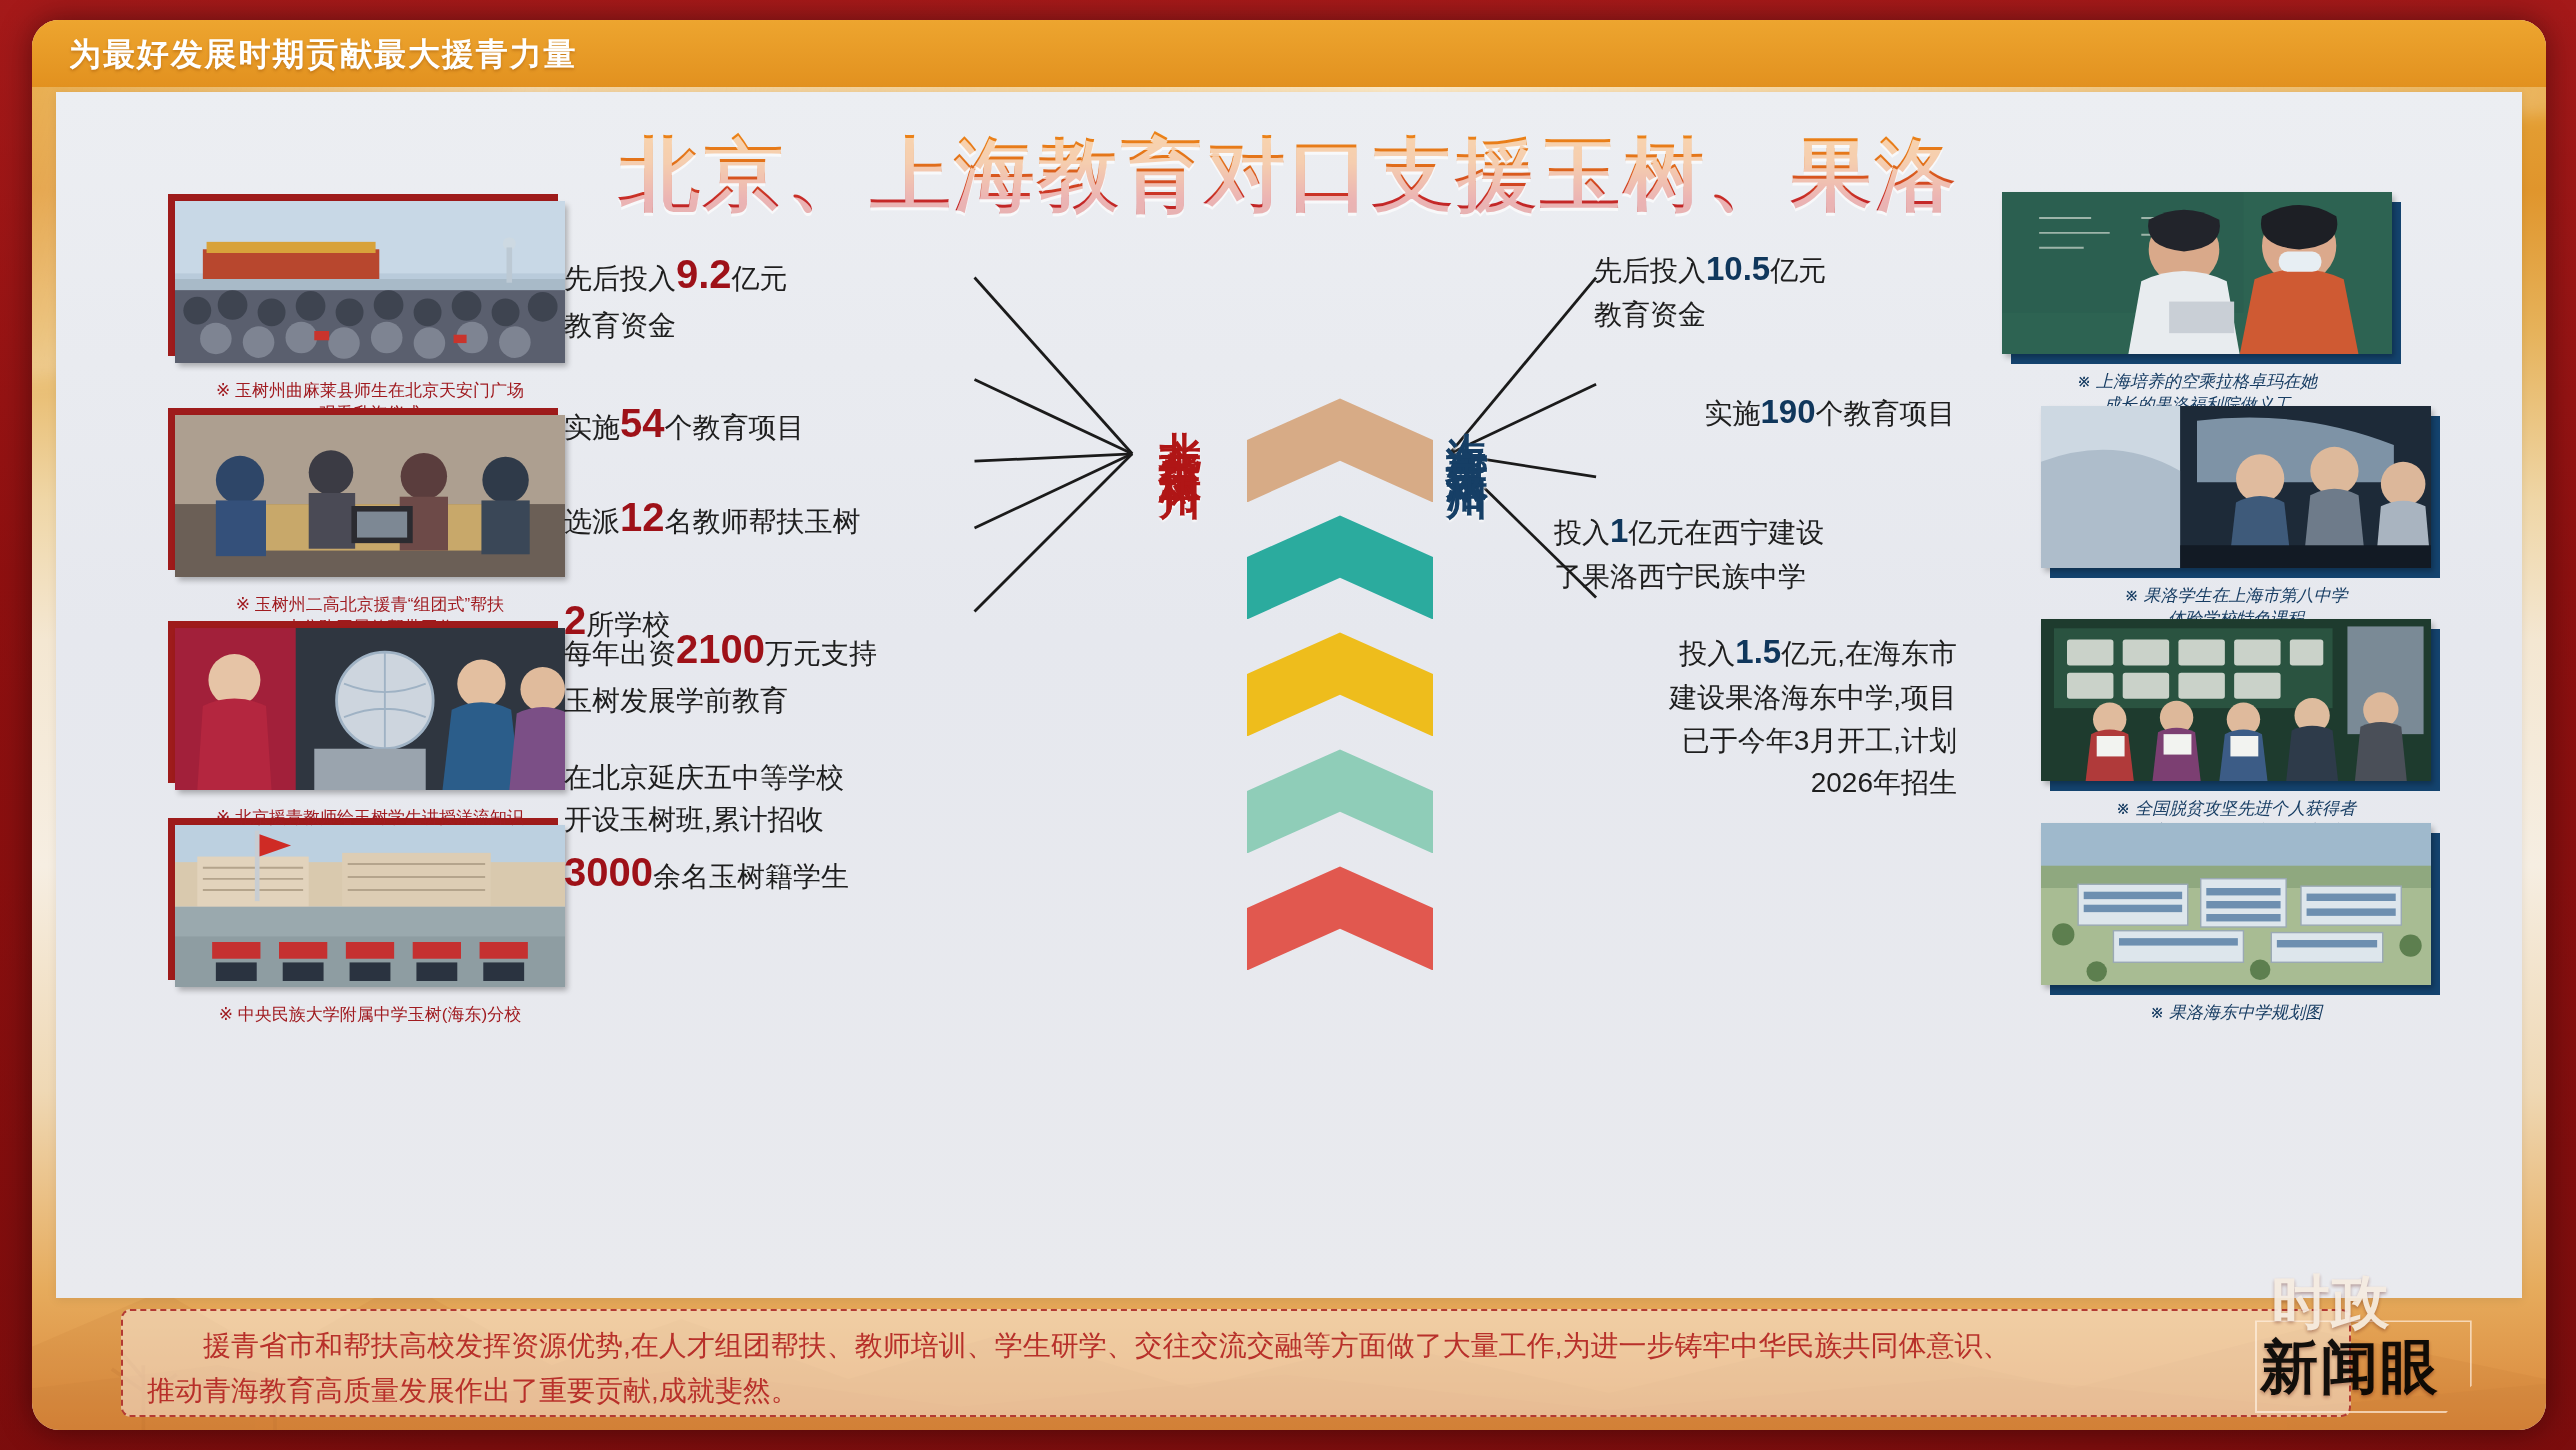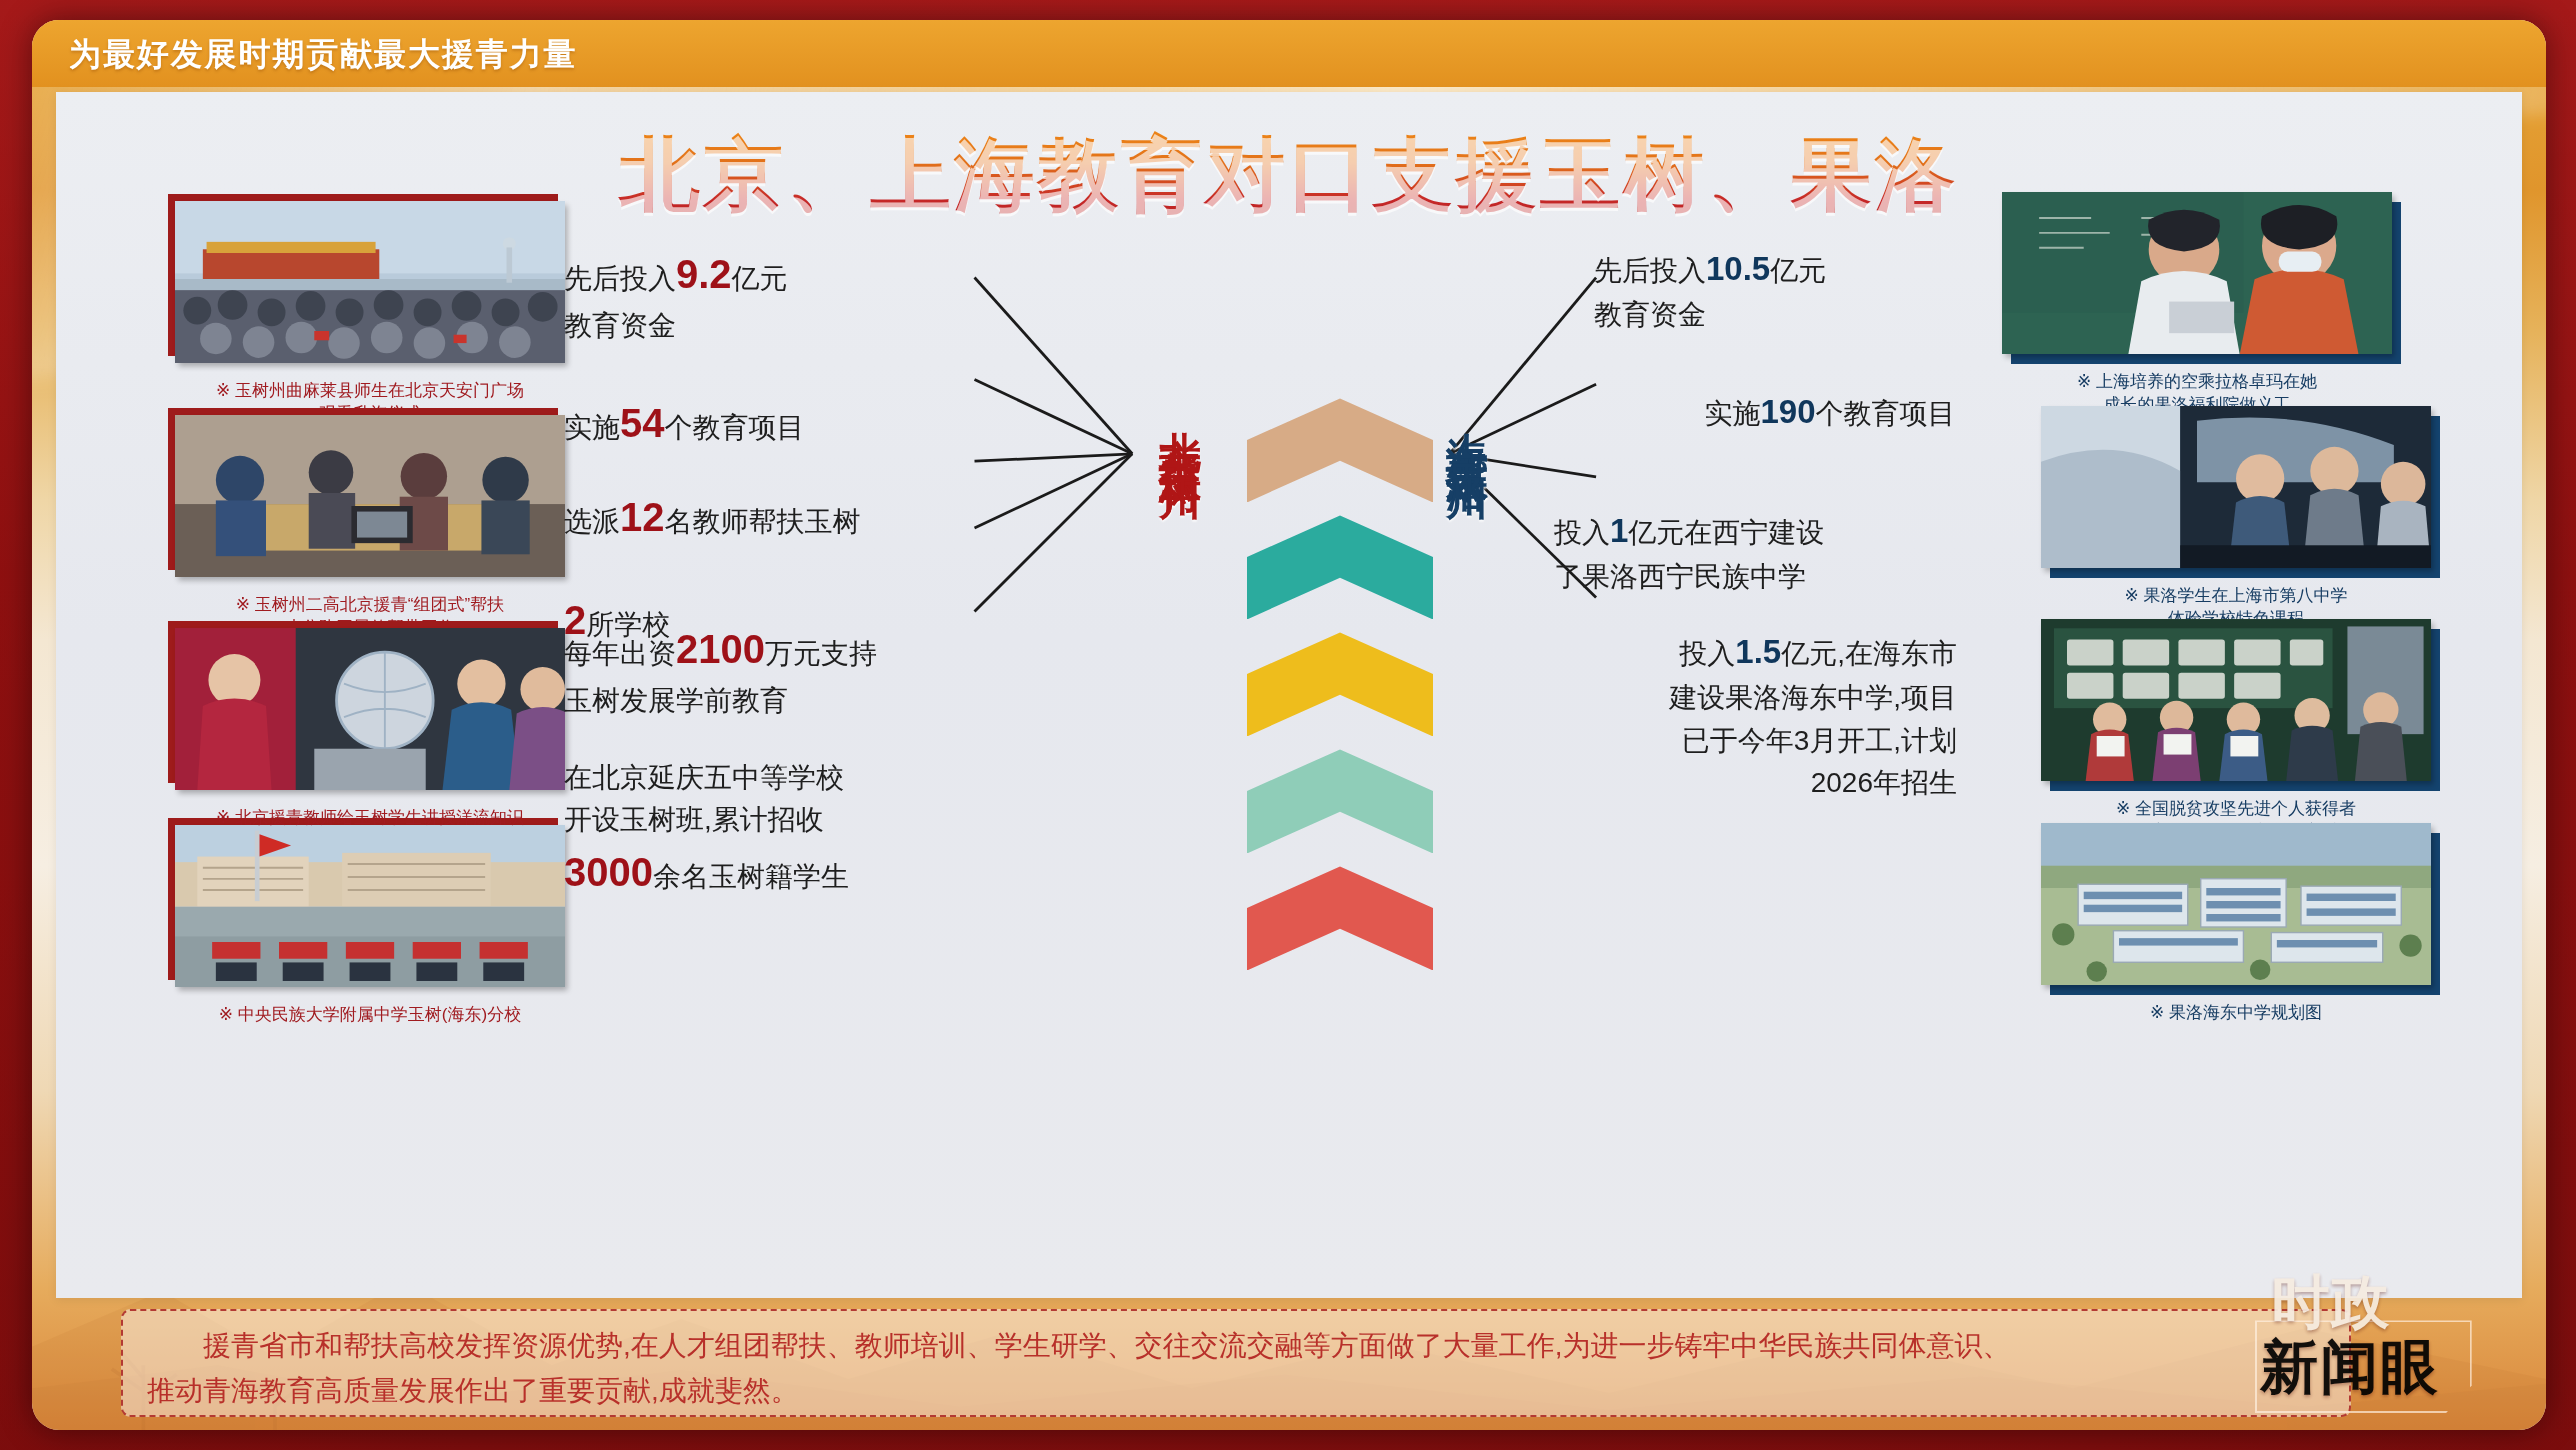--- a/index.html
+++ b/index.html
@@ -81,21 +81,21 @@
   .photo{
     position:relative;width:390px;height:162px;overflow:hidden;
     box-shadow:2.8px 3.7px 5.6px rgba(0,0,0,.28);
   }
   .photo .inner{position:absolute;inset:0;}
   .cap{
     margin-top:17px;text-align:center;font-size:17px;line-height:1.34;
     white-space:pre-line;
   }
   .cap.red{color:#a01b20;}
-  .cap.blue{color:#173d63;}
+  .cap.blue{color:#173d63;font-style:italic;}
   
   .accent{position:absolute;}
   .accent.red{background:#9e1b1b;}
   .accent.blue{background:#14436e;}
 
   
   #chev-col{position:absolute;left:1191px;top:306px;width:186px;}
   .chev{
     width:186px;height:104px;margin-bottom:13px;
     clip-path:polygon(0 40%,50% 0,100% 40%,100% 100%,50% 60%,0 100%);

